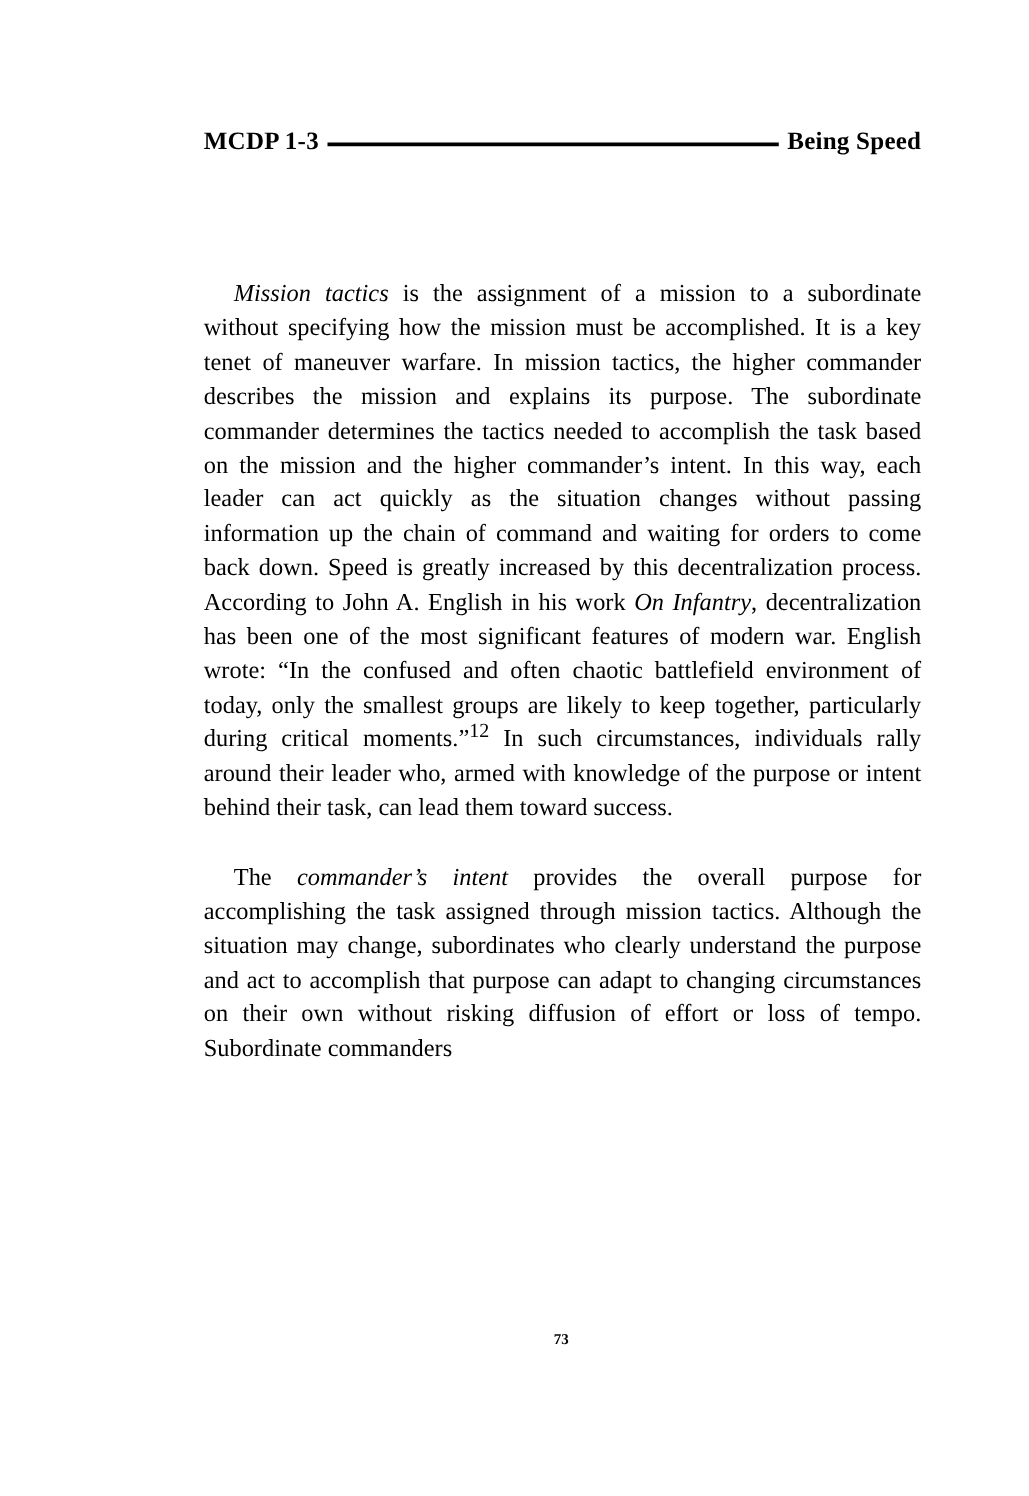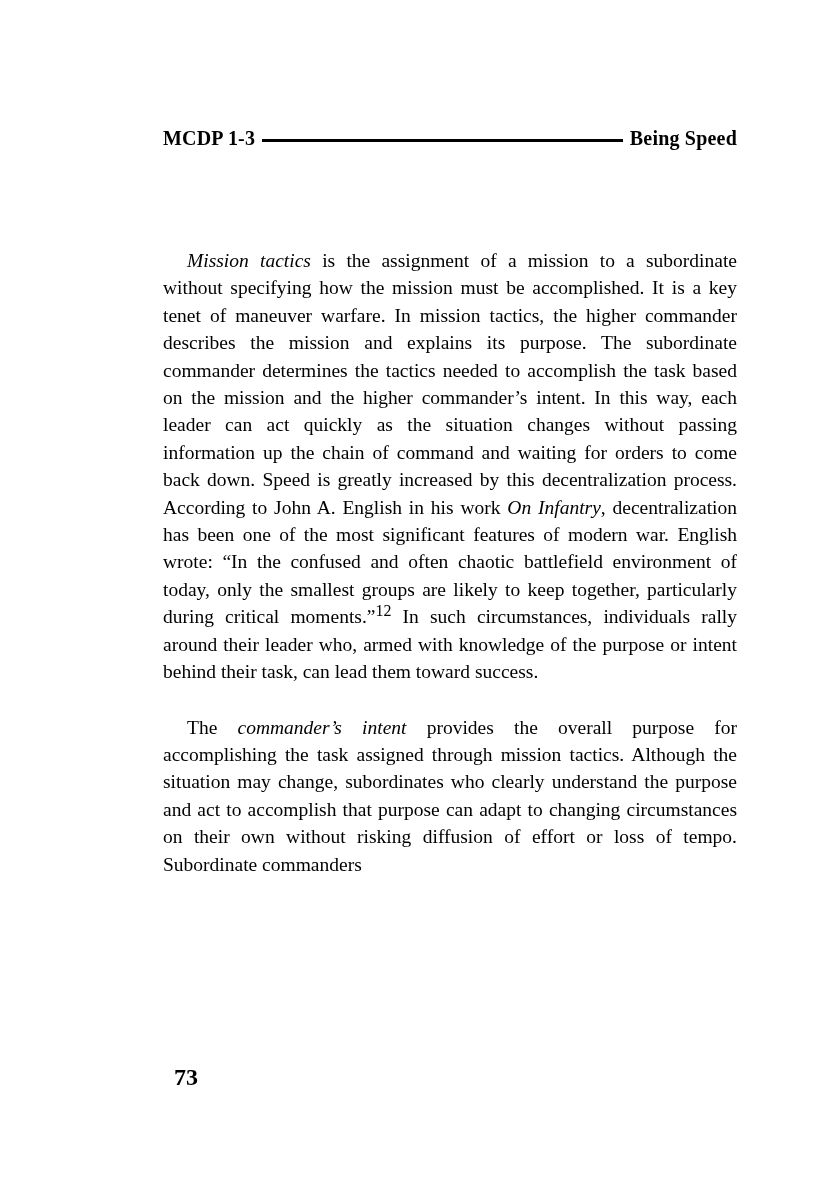--- a/index.html
+++ b/index.html
@@ -22,21 +22,20 @@
     top: 102px;
     width: 574px;
   }
   .header {
     display: flex;
     align-items: center;
     font-weight: bold;
     font-size: 20px;
     letter-spacing: 0.2px;
     white-space: nowrap;
-    margin-top: 25px;
   }
   .header .rule {
     flex: 1;
     height: 3px;
     background: #000000;
     margin: 3px 7px 0 7px;
   }
   .body-text {
     margin-top: 97px;
     font-size: 19.5px;
@@ -53,25 +52,25 @@
     font-style: italic;
   }
   sup.fn {
     font-size: 16px;
     line-height: 0;
     vertical-align: super;
   }
   .page-number {
     position: absolute;
     top: 1064px;
-    left: 174px;
+    left: 162px;
     width: 574px;
-    text-align: left;
+    text-align: center;
     font-weight: bold;
-    font-size: 24px;
+    font-size: 12px;
   }
 </style>
 </head>
 <body>
 
 <div class="page">
   <div class="content">
 
     <div class="header">
       <span>MCDP 1-3</span>

